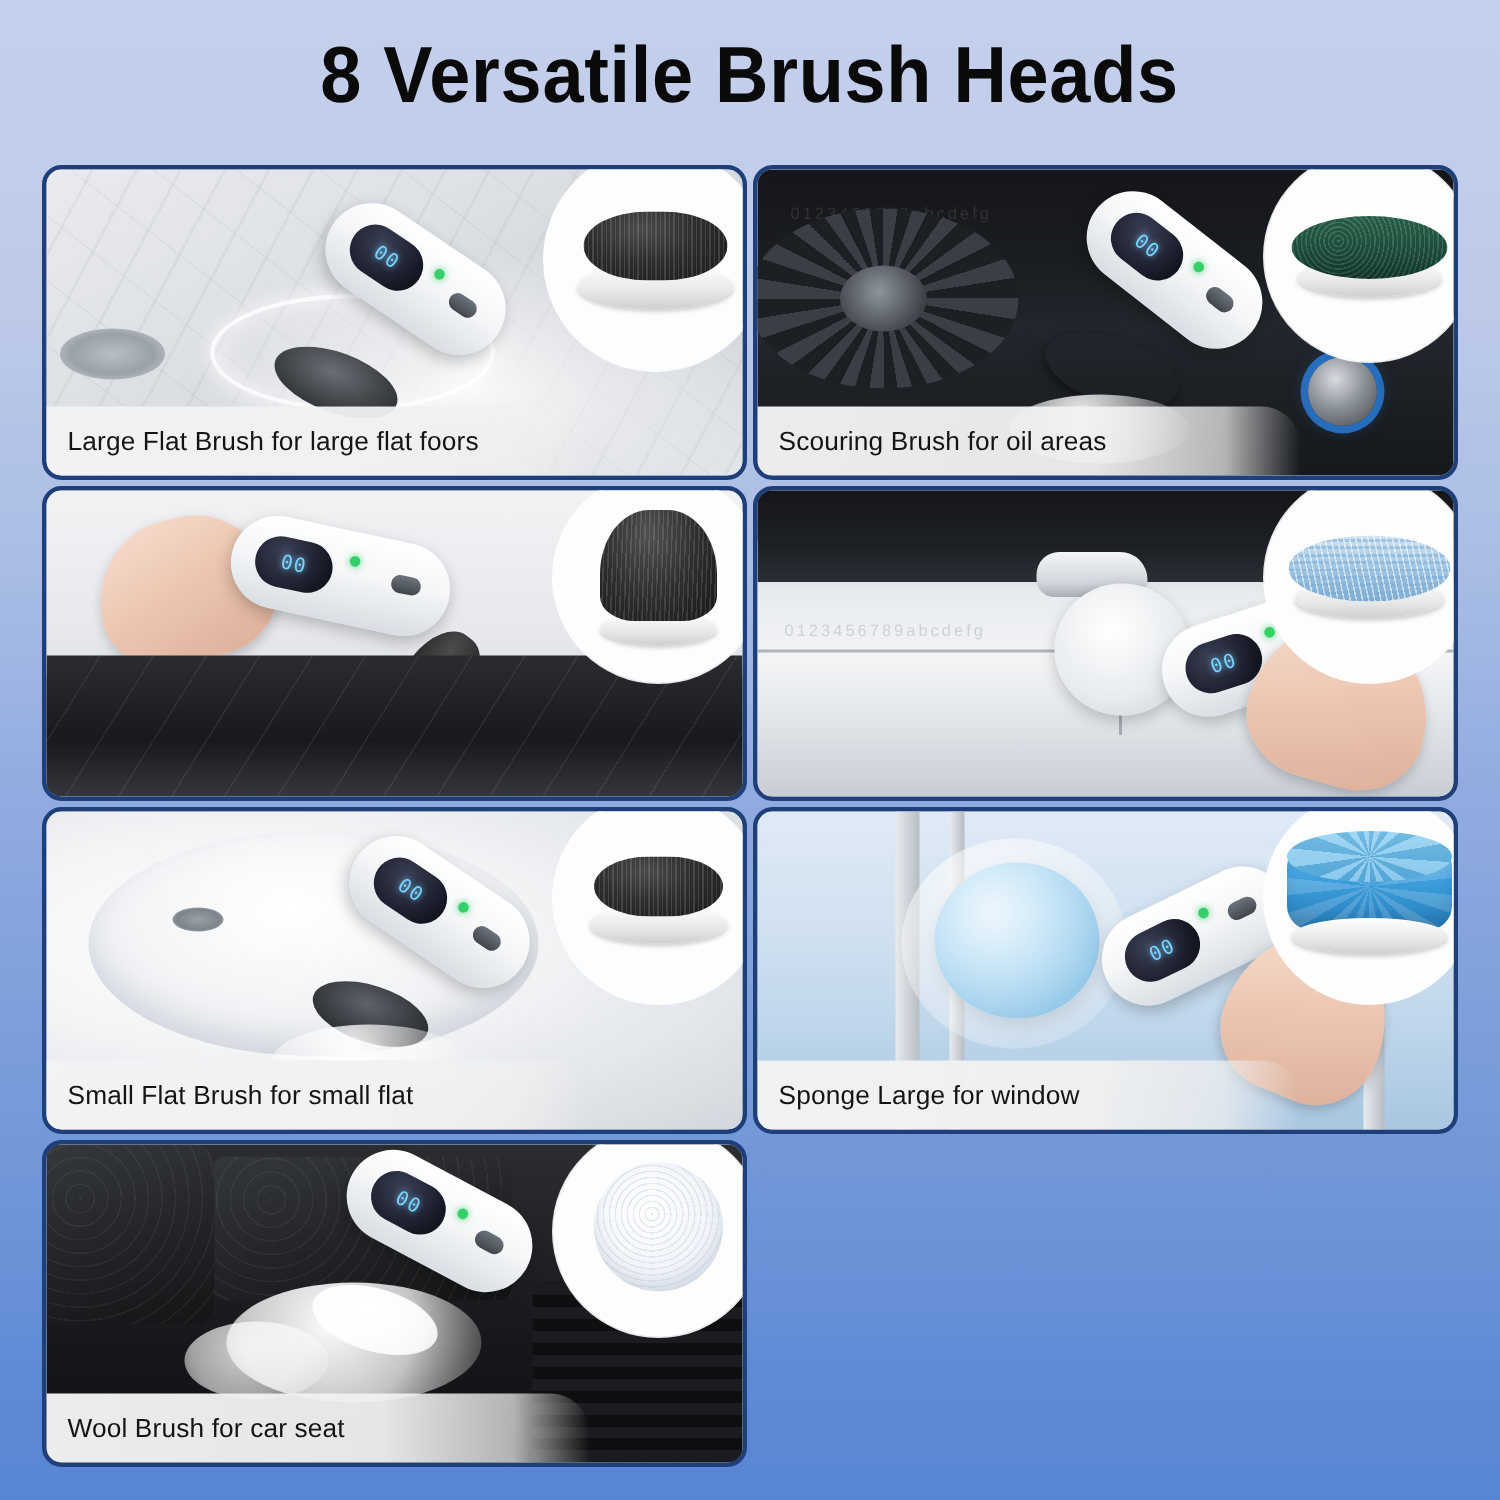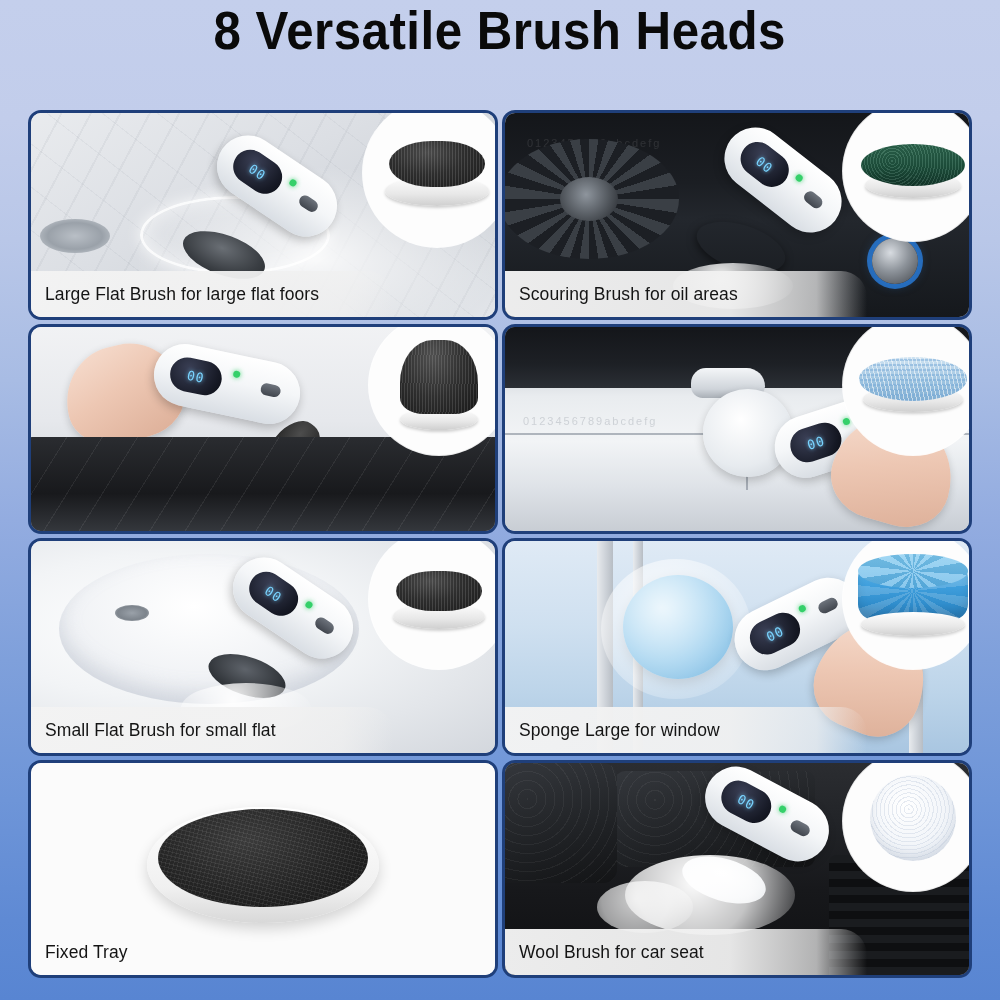--- a/index.html
+++ b/index.html
@@ -20,21 +20,21 @@
         #6e95d8 80%,
         #5f8ad4 92%,
         #5885d2 100%);
     position: relative;
   }
 
   
   .title-bar {
     height: 100px;
     display: flex;
-    align-items: flex-start;
+    align-items: center;
     justify-content: center;
   }
   .title-text {
     font-family: "Liberation Sans", sans-serif;
     font-weight: bold;
     font-size: 53px;
     letter-spacing: 0.5px;
     color: #0a0a0a;
     transform: scaleX(0.93);
     white-space: nowrap;
@@ -560,27 +560,20 @@
       <div class="hand" style="right:44px; top:84px; width:108px; height:108px; transform:rotate(22deg);"></div>
     </div>
     <div class="inset tr2">
       <div class="sponge-blue"></div>
       <div class="sponge-top"></div>
       <div class="disc-base" style="width:104px;height:24px;top:68%;"></div>
     </div>
     <div class="caption">Sponge Large for window</div>
   </div>
 
-  <div class="card tall">
-    <div class="scene scene-white">
-      <div class="tray-disc"></div>
-      <div class="tray-velcro"></div>
-    </div>
-    <div class="caption full">Fixed Tray</div>
-  </div>
 
   <div class="card tall">
     <div class="scene scene-seat">
       <div class="seat-panel" style="left:110px; top:8px; width:200px; height:96px;"></div>
       <div class="seat-panel" style="left:0; top:0; width:112px; height:120px; border-radius:0 14px 14px 0;"></div>
       <div class="mat"></div>
       <div class="device" style="left:196px; top:20px; transform:rotate(28deg);">
         <div class="screen">
           <span class="digits">00</span>
         </div>

